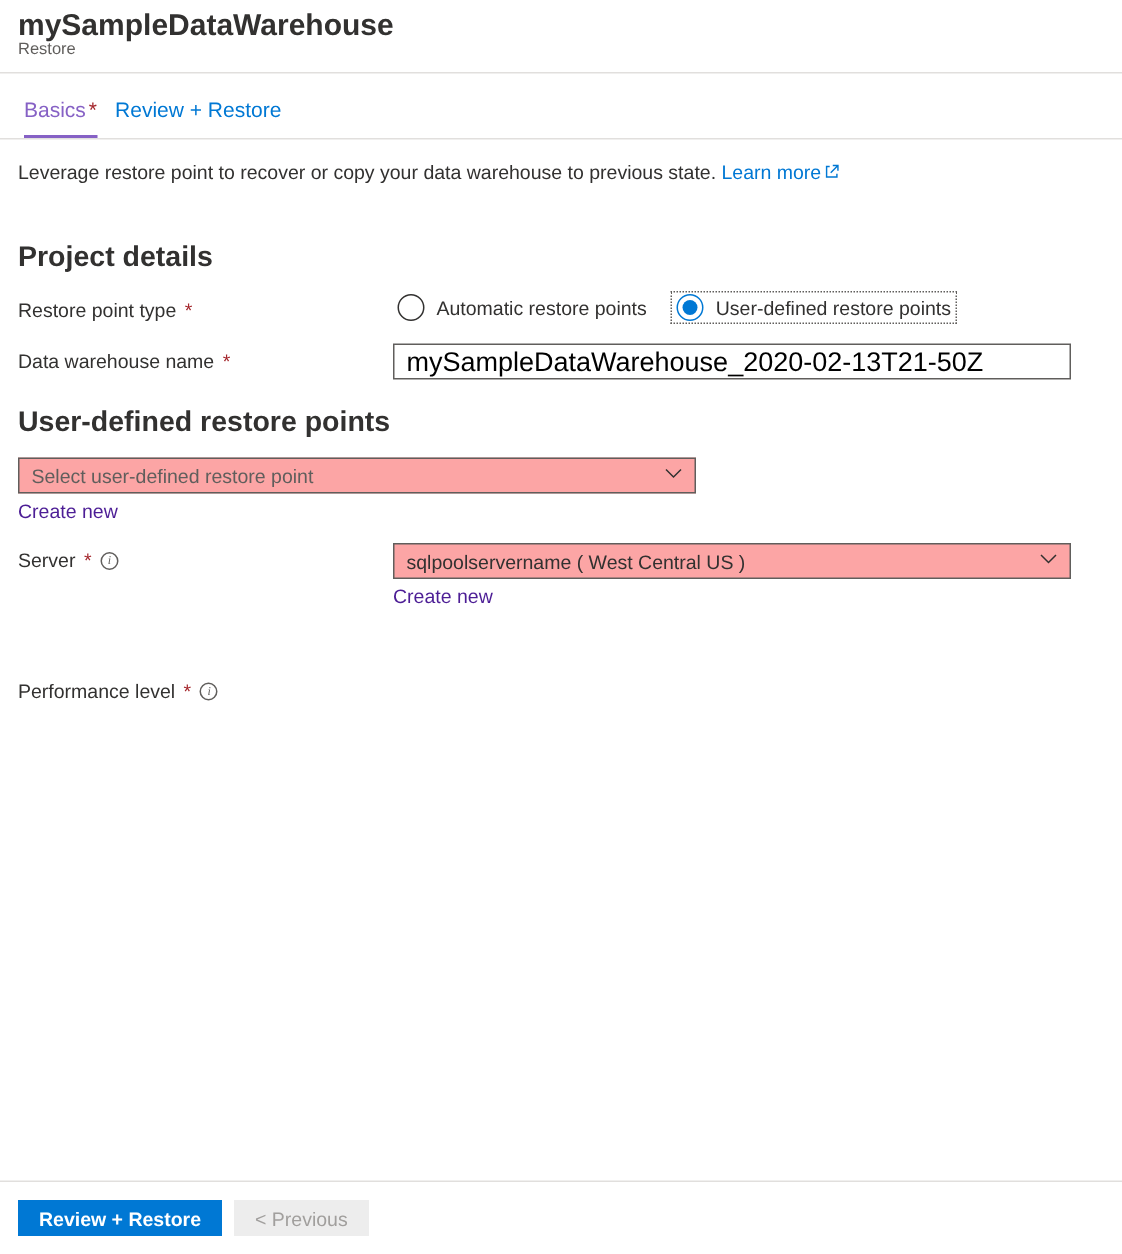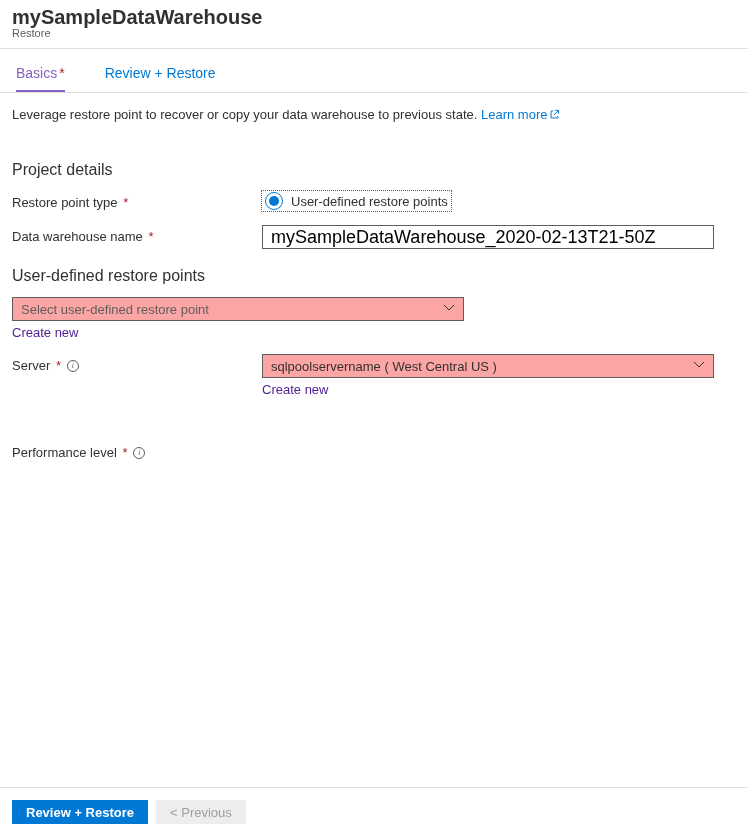--- a/index.html
+++ b/index.html
@@ -2,30 +2,30 @@
 <html><head>
 <meta charset="utf-8">
 <style>
   *{box-sizing:border-box}
   html,body{margin:0;padding:0;font-family:"Segoe UI",Arial,sans-serif;font-size:13px;color:#323130;background:#fff}
   .page{width:748px;height:836px;position:relative;display:flex;flex-direction:column}
   .hdr{padding:6px 12px 9px}
   .title{font-size:20px;font-weight:600}
   .subtitle{font-size:11px;color:#605e5c;margin-top:-2px}
   .hr{border-bottom:1px solid #e1dfdd}
-  .tabs{display:flex;gap:40px;padding:16px 12px 0 16px;border-bottom:1px solid #e1dfdd}
+  .tabs{display:flex;gap:12px;padding:16px 12px 0 16px;border-bottom:1px solid #e1dfdd}
   .tab{padding:0 0 9px;font-size:14px;cursor:pointer}
   .tab.active{color:#8661c5;border-bottom:2px solid #8661c5;font-weight:400}
   .tab.inactive{color:#0078d4}
   .req{color:#a4262c;margin-left:2px}
   .desc{padding:14px 12px;color:#323130}
   .link{color:#0078d4;cursor:pointer}
   .ext-icon{display:inline-block;margin-left:2px;vertical-align:-1px}
   .section{padding:6px 12px}
-  .section-title{font-weight:400;font-size:16px;margin:18px 0 12px}
+  .section-title{font-weight:700;font-size:19px;margin:18px 0 12px}
   .row{display:flex;align-items:flex-start;margin-bottom:14px}
   .lab{width:250px;padding-top:4px;display:flex;align-items:center;gap:6px}
   .ctl{flex:1;max-width:452px}
   .radios{display:flex;gap:14px;align-items:center}
   .radio{display:flex;align-items:center;gap:8px;cursor:pointer;padding:1px 3px}
   .radio-circle{width:18px;height:18px;border:1px solid #323130;border-radius:50%;display:flex;align-items:center;justify-content:center}
   .radio-circle.sel{border-color:#0078d4}
   .radio-dot{width:10px;height:10px;border-radius:50%;background:#0078d4}
   .radio.focused{outline:1px dotted #605e5c}
   .tinput{width:100%;height:24px;border:1px solid #605e5c;padding:2px 8px;font-family:inherit;font-size:18px}
@@ -65,20 +65,24 @@
   </div>
 
   <div class="section">
     <div class="section-title">Project details</div>
 
     <div class="row">
       <div class="lab">
         <span><span>Restore point type</span> <span class="req">*</span></span>
       </div>
       <div class="ctl radios">
+        <div class="radio">
+          <span class="radio-circle"></span>
+          <span>Automatic restore points</span>
+        </div>
         <div class="radio focused">
           <span class="radio-circle sel">
               <span class="radio-dot"></span>
             </span>
           <span>User-defined restore points</span>
         </div>
       </div>
     </div>
 
     <div class="row">

